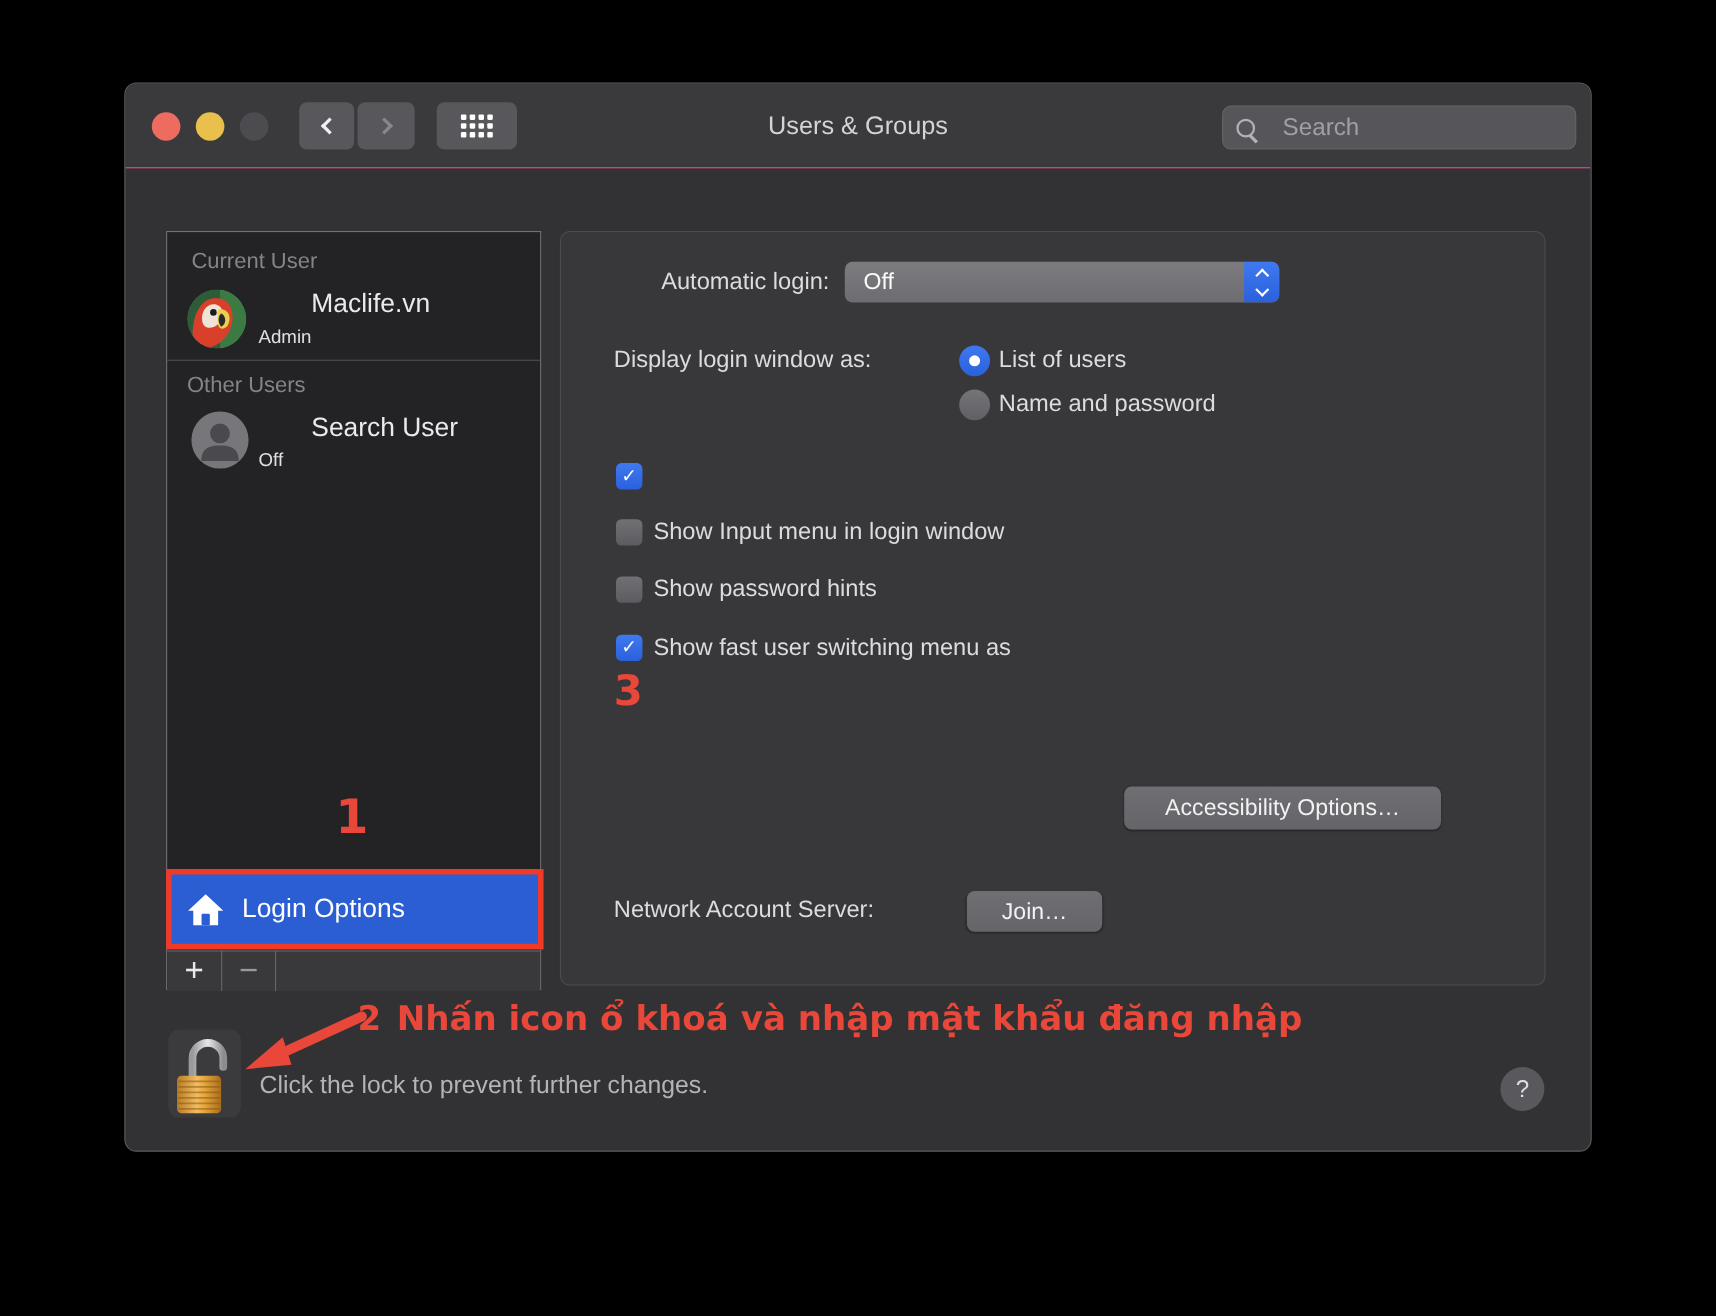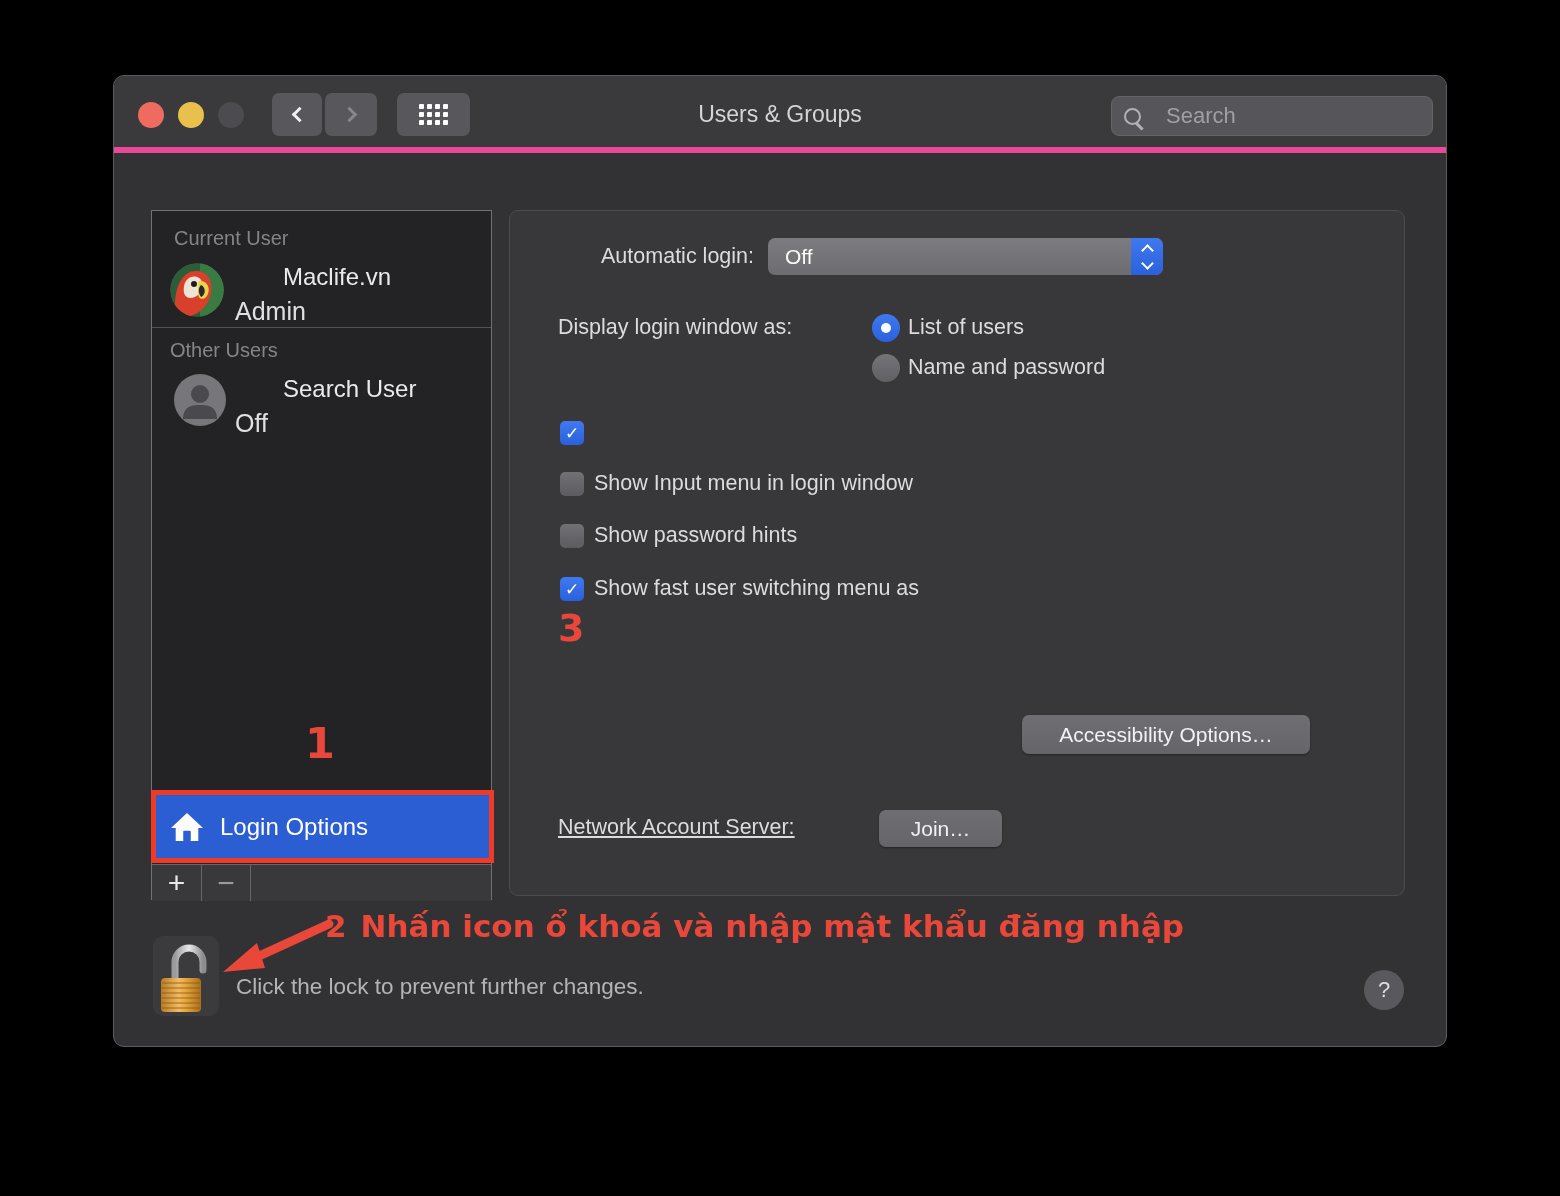--- a/index.html
+++ b/index.html
@@ -6,21 +6,21 @@
   html,body { width:1560px; height:1196px; background:#000; overflow:hidden;
               font-family:"Liberation Sans","DejaVu Sans",sans-serif; }
   .stage { position:relative; width:1560px; height:1196px; background:#000; }
 
   
   .window { position:absolute; left:113px; top:75px; width:1334px; height:972px;
             background:#323234; border:1px solid #5c5c60; border-radius:11px; overflow:hidden; }
 
   
   .titlebar { position:absolute; left:0; top:0; width:100%; height:77px;
-              background:#3a3a3c; border-bottom:6px solid #ec4899;padding-left:32px; }
+              background:#3a3a3c; border-bottom:1px solid #ec4899;padding-left:32px; }
   .light { position:absolute; top:26px; width:26px; height:26px; border-radius:50%; }
   .light.red { left:24px; background:#ed6b5f; }
   .light.yellow { left:64px; background:#e8c04b; }
   .light.gray { left:104px; background:#4c4c50; }
   .tb-btn { position:absolute; top:17px; height:43px; background:#57575c; border-radius:7px;
             display:flex; align-items:center; justify-content:center; }
   .tb-back { left:158px; width:50px; }
   .tb-fwd  { left:211px; width:52px; }
   .tb-grid { left:283px; width:73px; }
   .chev { display:inline-block; width:11px; height:11px;
@@ -39,21 +39,21 @@
   .search input { flex:1; margin-left:25px; background:transparent; border:none; outline:none;
                   color:#e8e8ea; font-size:22px; font-family:inherit; }
   .search input::placeholder { color:#a0a0a4; }
 
   
   .sidebar { position:absolute; left:37px; top:134px; width:341px; height:690px;
              background:#232325; border:1px solid #717175; }
   .side-header { position:absolute; left:22px; color:#84848a; font-size:20px; font-weight:500; }
   .avatar { position:absolute; border-radius:50%; overflow:hidden; }
   .user-name { position:absolute; color:#eaeaec; font-size:24px;margin-left:48px; }
-  .user-sub  { position:absolute; color:#e0e0e2; font-size:25px; }
+  .user-sub  { position:absolute; color:#e0e0e2; font-size:17px; }
   .side-sep { position:absolute; left:0; top:116px; width:100%; height:1px; background:#525254; }
   .login-row-wrap { position:absolute; left:-1px; top:579px; width:343px; height:73px;
                     border:5px solid #ee3a26; background:#2b5ed3; display:flex; align-items:center; }
   .login-row-wrap .house { margin-left:14px; }
   .login-label { color:#fff; font-size:24px; font-weight:500; margin-left:16px; }
   .side-toolbar { position:absolute; left:0; top:653px; width:100%; height:37px; background:#39393b; display:flex; }
   .tool-cell { height:100%; border-right:1px solid #66666a; border-top:1px solid #66666a;
                display:flex; align-items:center; justify-content:center; }
   .tool-add { width:50px; color:#e8e8ea; font-size:30px; font-weight:300; }
   .tool-del { width:49px; color:#9a9a9e; font-size:30px; font-weight:300; }
@@ -222,21 +222,21 @@
       <div class="checkbox off" style="left:50px; top:313px;"></div>
       <div class="lbl" style="left:84px; top:312px;">Show password hints</div>
 
       <div class="checkbox on" style="left:50px; top:366px;">
           <span>✓</span>
         </div>
       <div class="lbl" style="left:84px; top:365px;">Show fast user switching menu as</div>
 
       <div class="push-btn" style="left:512px; top:504px; width:288px; height:39px;">Accessibility Options…</div>
 
-      <div class="lbl" style="left:48px; top:604px;text-decoration:underline;">Network Account Server:</div>
+      <div class="lbl" style="left:48px; top:604px;">Network Account Server:</div>
       <div class="push-btn" style="left:369px; top:599px; width:123px; height:37px;">Join…</div>
     </div>
 
     <div class="lock-pad">
       <svg width="66" height="80" viewBox="0 0 66 80">
         <defs>
           <linearGradient id="gold" x1="0" y1="0" x2="1" y2="0">
             <stop offset="0" stop-color="#b87c24"></stop>
               <stop offset="0.45" stop-color="#f2bc62"></stop>
             <stop offset="0.6" stop-color="#e8a93e"></stop>

